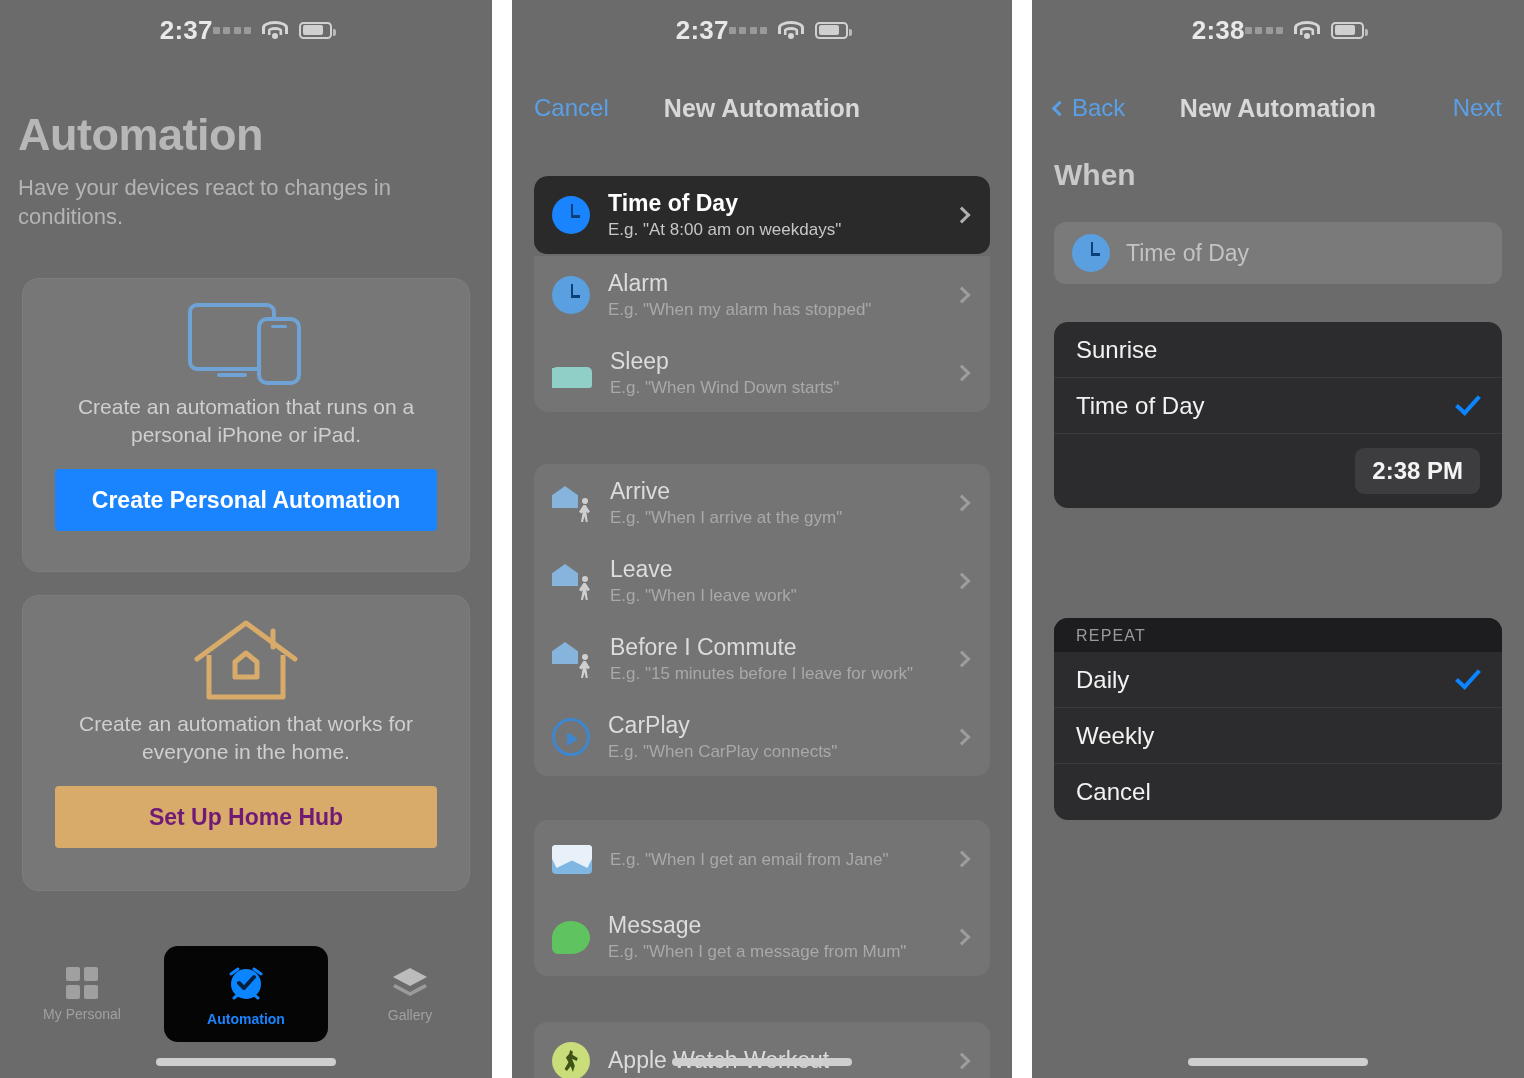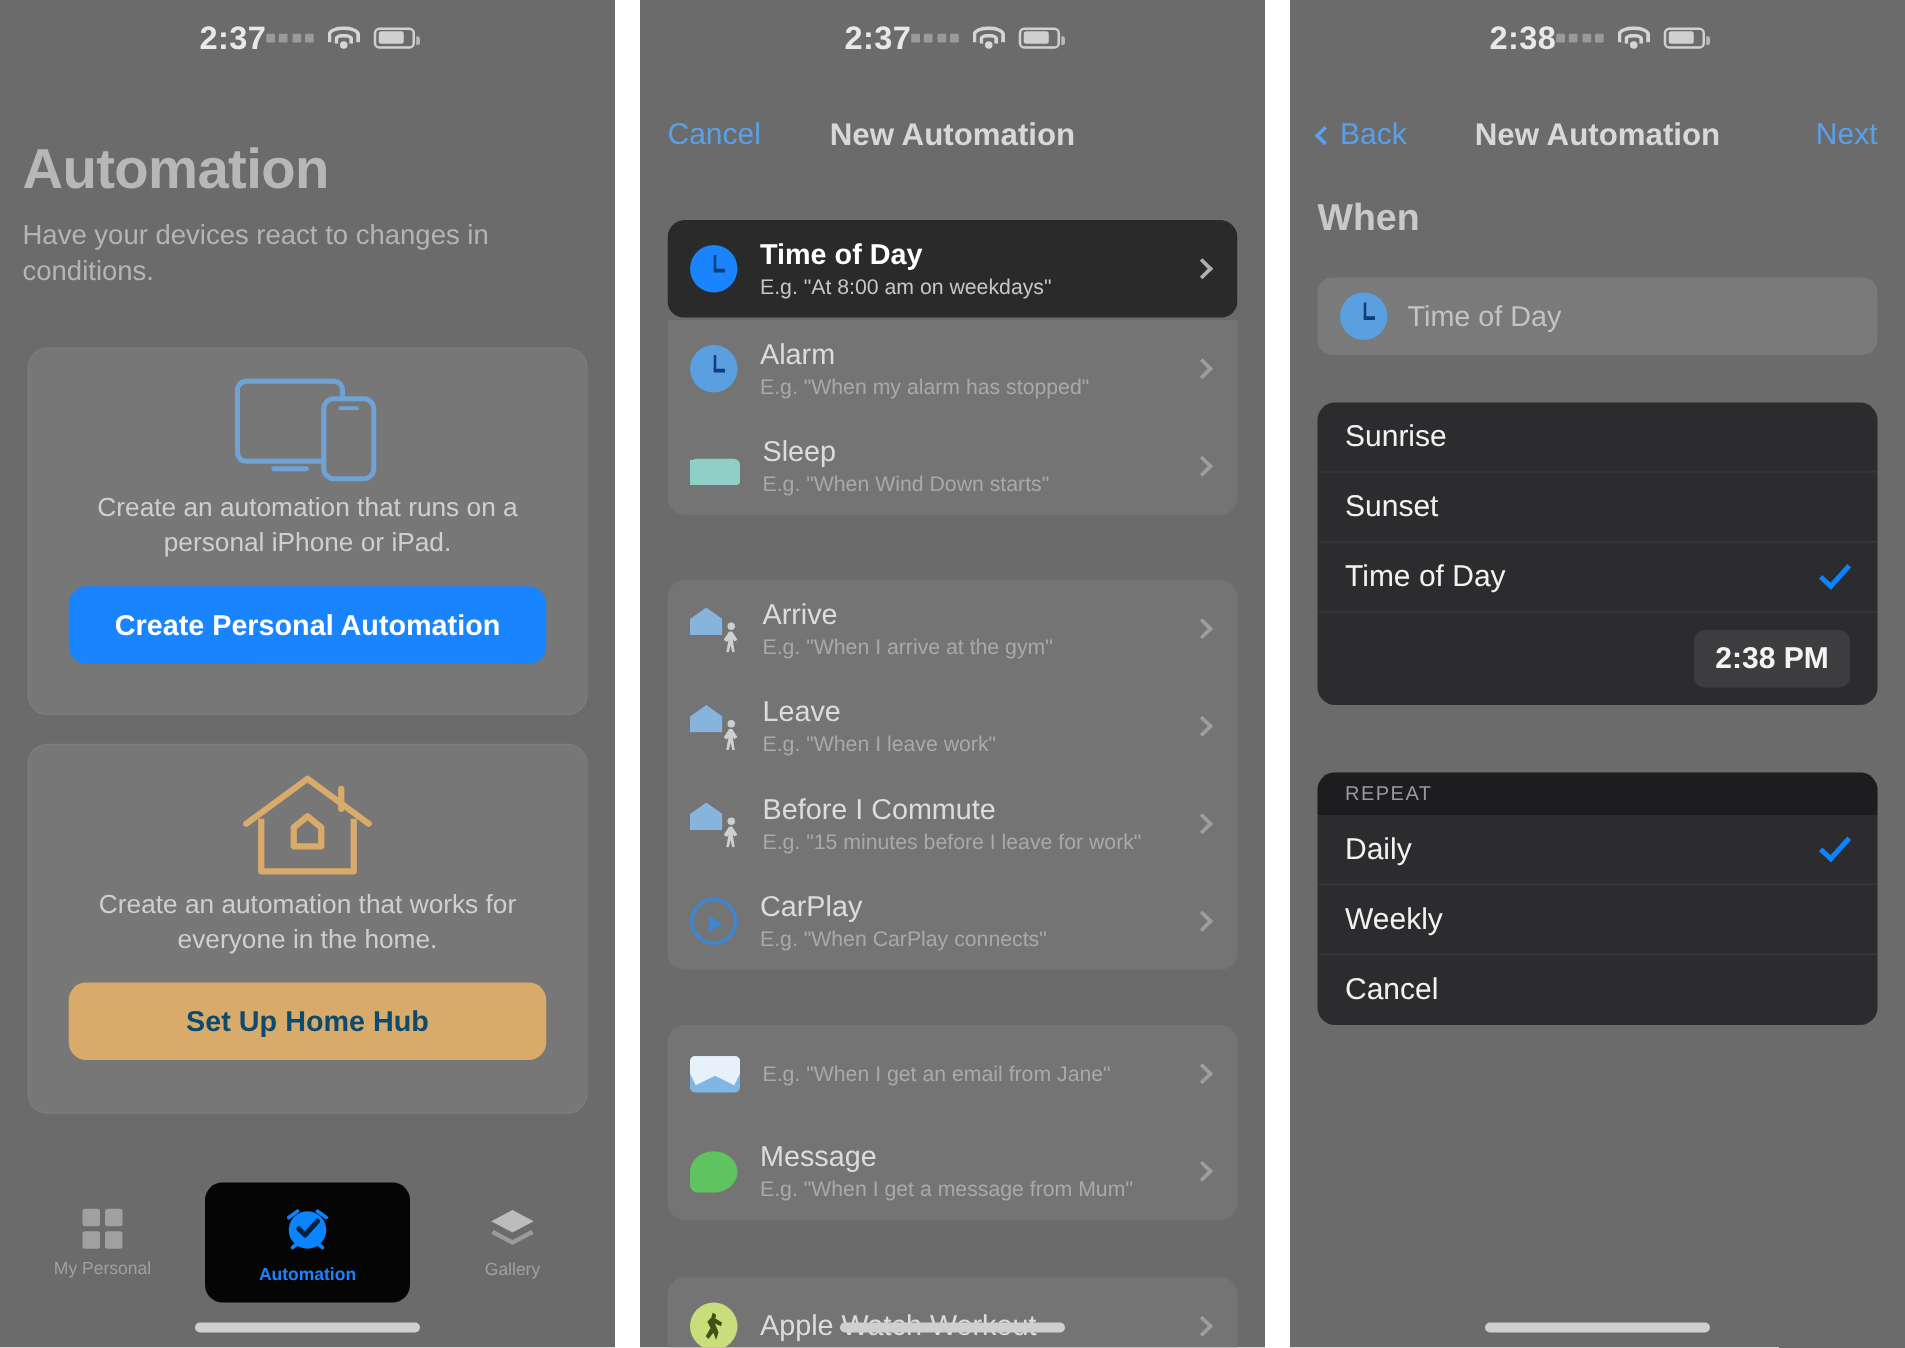--- a/index.html
+++ b/index.html
@@ -41,24 +41,24 @@
   .p1-head { position:absolute; top:112px; left:18px; right:18px; }
   .p1-title { font-size:45px; font-weight:700; color:#b7b7b7; letter-spacing:-.5px; line-height:1; }
   .p1-sub { margin-top:16px; font-size:22px; color:#b4b4b4; line-height:1.32; max-width:420px; }
 
   .card { position:absolute; left:22px; right:22px; background:#777777;
           border-radius:16px; border:1px solid #7d7d7d; }
   #card1 { top:278px; height:294px; }
   #card2 { top:595px; height:296px; }
   .card-icon { display:flex; justify-content:center; align-items:center; height:108px; padding-top:22px; }
   .card-text { text-align:center; font-size:21px; color:#cfcfcf; line-height:1.34; padding:6px 34px 0; }
-  .btn { margin:20px 32px 0; height:62px; border-radius:14px; display:flex;
+  .btn { margin:20px 32px 0; height:62px; border-radius:4px; display:flex;
          align-items:center; justify-content:center; font-size:23px; font-weight:700; }
   .btn-blue { background:#1a84ff; color:#ffffff; }
-  .btn-tan  { background:#d8ab6b; color:#0c4a6e; }
+  .btn-tan  { background:#d8ab6b; color:#701a75; }
 
   
   .tabbar { position:absolute; left:0; right:0; bottom:36px; height:96px;
             display:flex; align-items:center; }
   .tab { flex:1; display:flex; flex-direction:column; align-items:center; justify-content:center;
          gap:7px; height:96px; }
   .tab-label { font-size:14px; color:#a0a0a0; }
   .tab-hl { background:#050505; border-radius:14px; }
   .tab-hl .tab-label { color:#1a84ff; font-weight:600; }
   .grid-ic { display:grid; grid-template-columns:14px 14px; grid-template-rows:14px 14px; gap:4px; }
@@ -411,23 +411,20 @@
     <div class="p3-tod">
       <div class="ic ic-clock dim"></div>
       <div class="lbl">Time of Day</div>
     </div>
 
     <div class="dark-card" id="whenCard">
       <div class="opt">
         <div class="opt-lbl">Sunrise</div>
       </div>
       <div class="opt">
-        <div class="opt-lbl">Sunset</div>
-      </div>
-      <div class="opt">
         <div class="opt-lbl">Time of Day</div>
         <div class="check"></div>
       </div>
       <div class="time-row">
         <div class="time-pill">2:38 PM</div>
       </div>
     </div>
 
     <div class="dark-card" id="repeatCard">
       <div class="sec-hdr">REPEAT</div>

